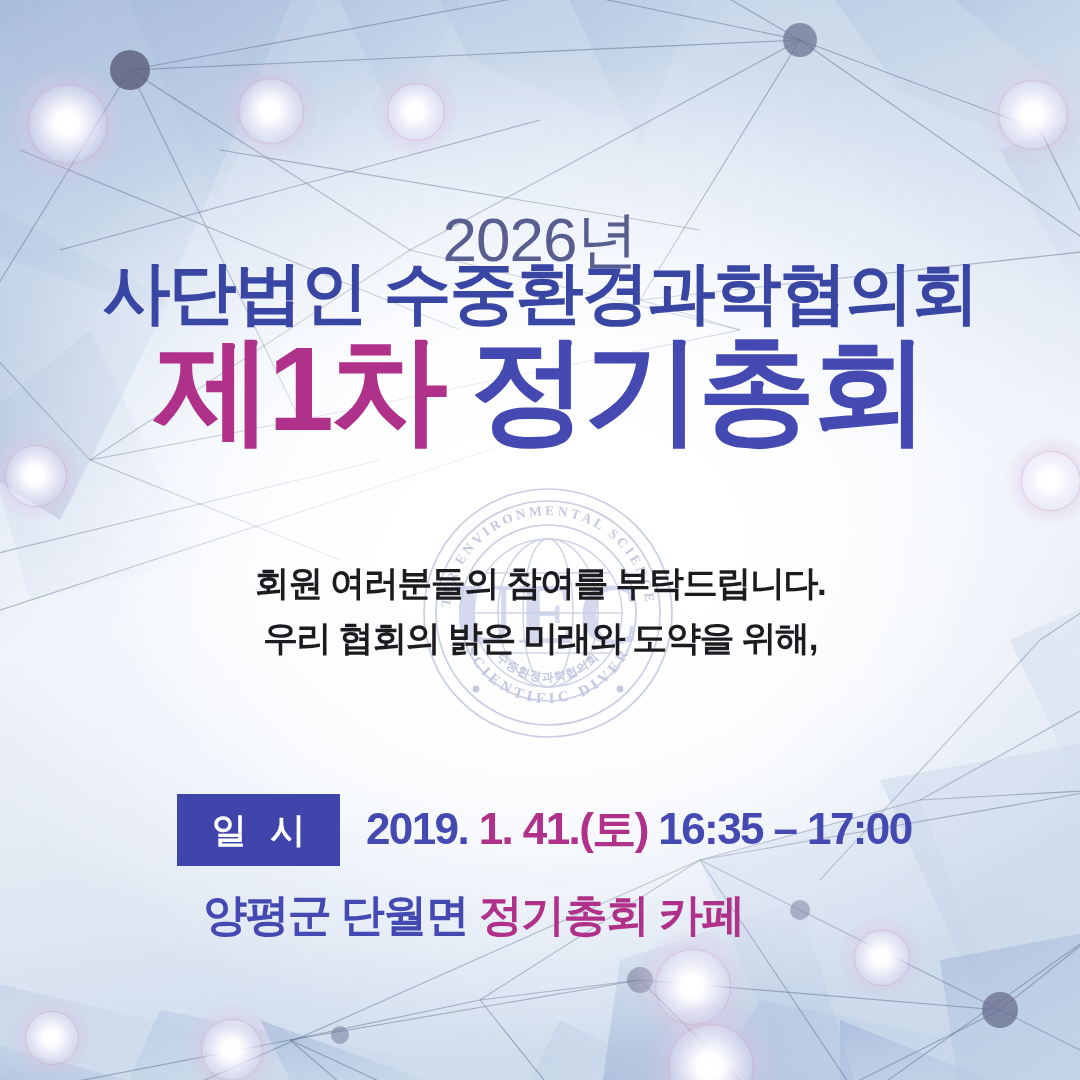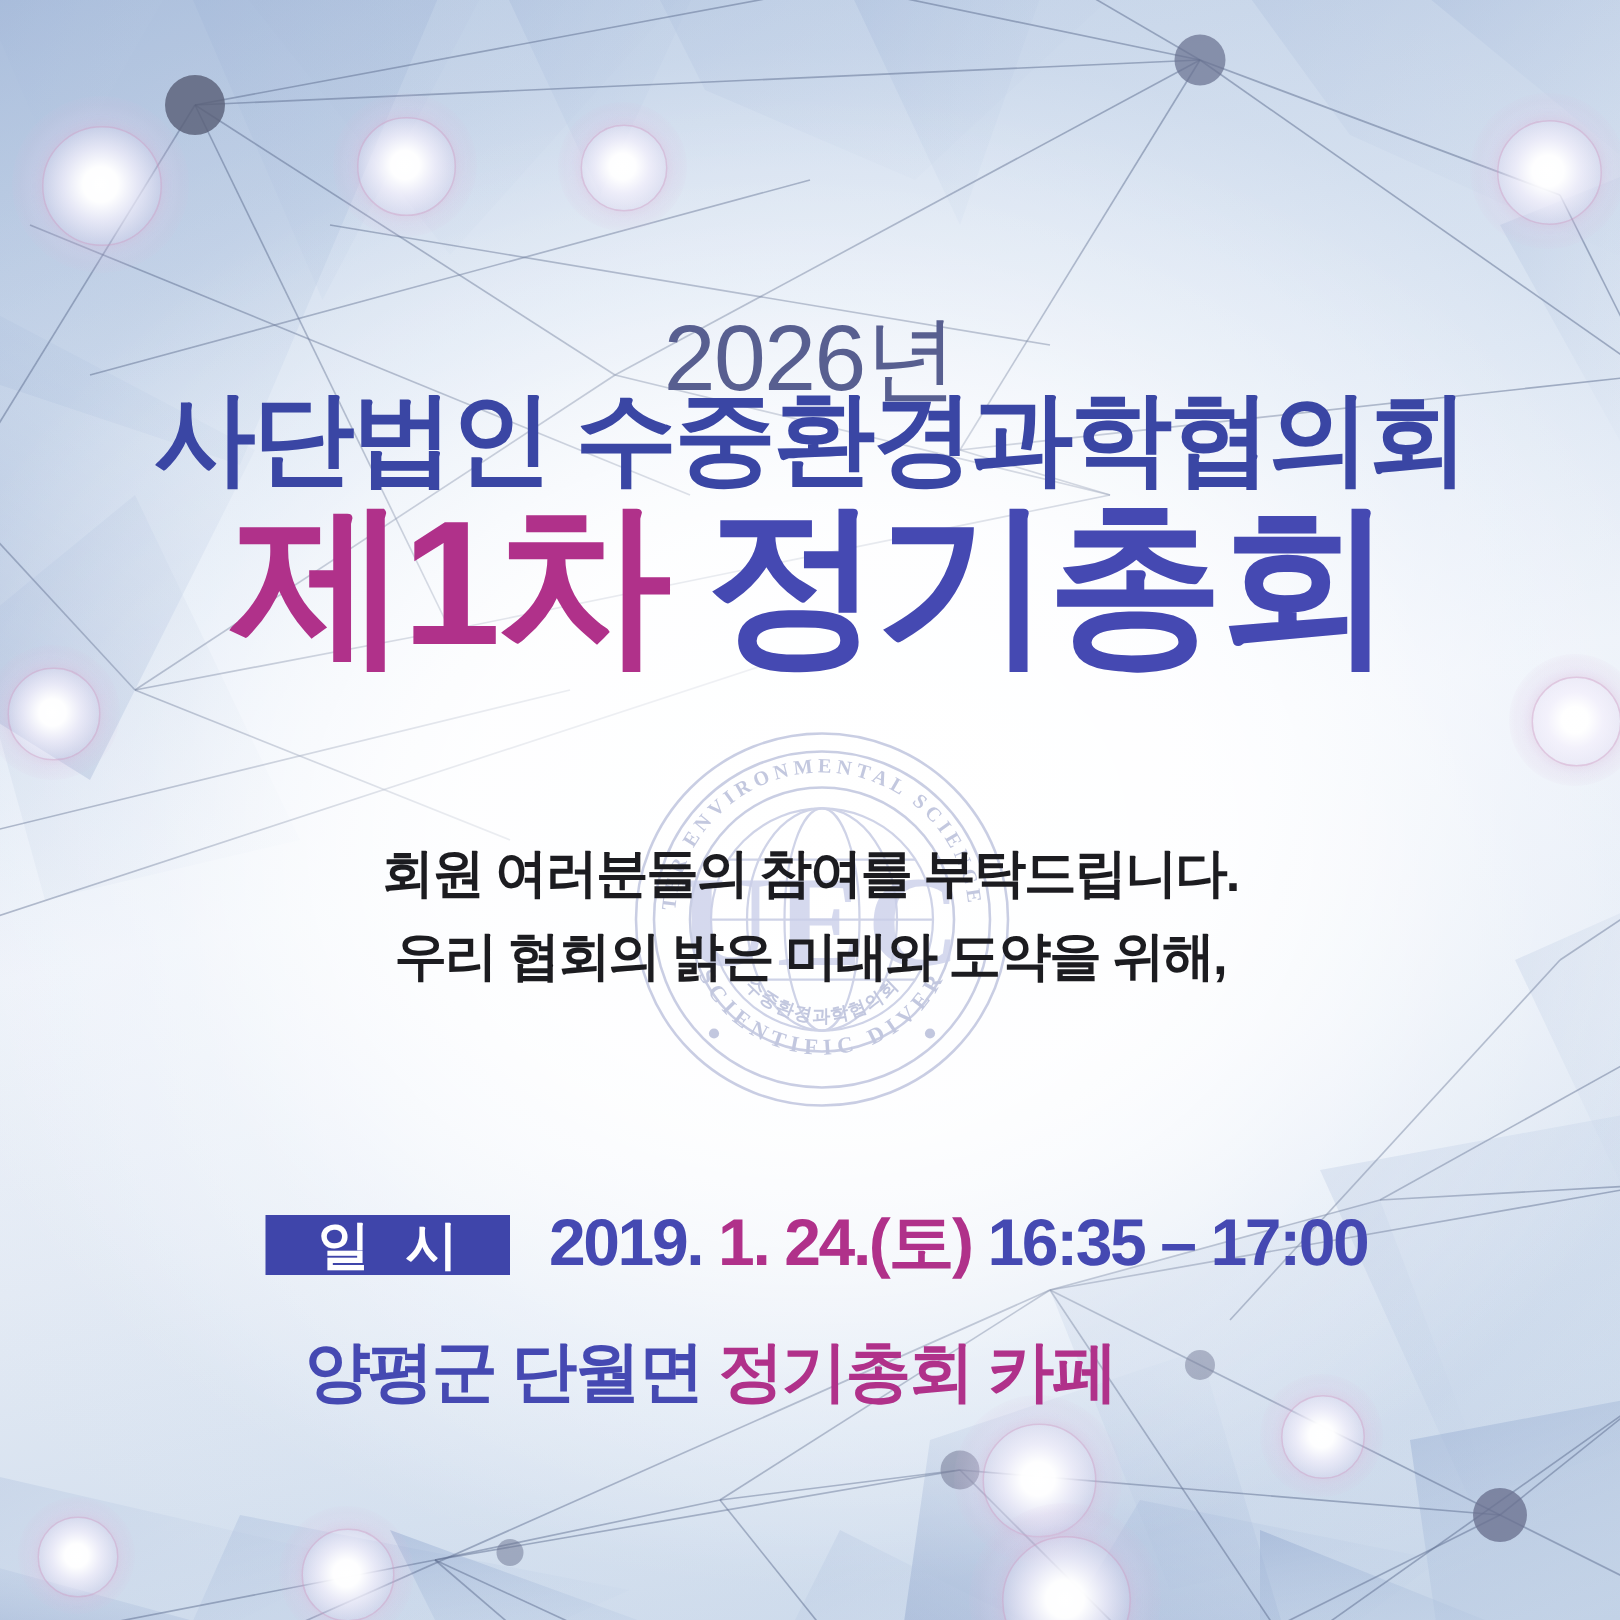--- a/index.html
+++ b/index.html
@@ -142,21 +142,21 @@
     width:800px;
   }
   .info-row {
     display:flex;
     align-items:center;
     height:56px;
     margin-bottom:30px;
   }
   .badge {
     width:163px;
-    height:40px;
+    height:72px;
     background:#3f45aa;
     color:#ffffff;
     font-size:35px;
     font-weight:800;
     letter-spacing:7px;
     text-indent:7px;
     display:flex;
     align-items:center;
     justify-content:center;
     flex:0 0 auto;
@@ -360,21 +360,21 @@
     <div id="message">
       <div>회원 여러분들의 참여를 부탁드립니다.</div>
       <div>우리 협회의 밝은 미래와 도약을 위해,</div>
     </div>
 
     <div id="info">
 
       <div class="info-row">
         <div class="badge">일 시</div>
         <div class="info-val"><span class="v-purple">2019.</span>
-          <span class="v-magenta">1. 24.(토)</span>
+          <span class="v-magenta">1. 41.(토)</span>
           <span class="v-purple">16:35 – 17:00</span>
         </div>
       </div>
 
       <div class="info-row">
         <div class="info-val"><span class="v-purple">양평군 단월면</span>
           <span class="v-magenta">정기총회 카페</span>
         </div>
       </div>
 

